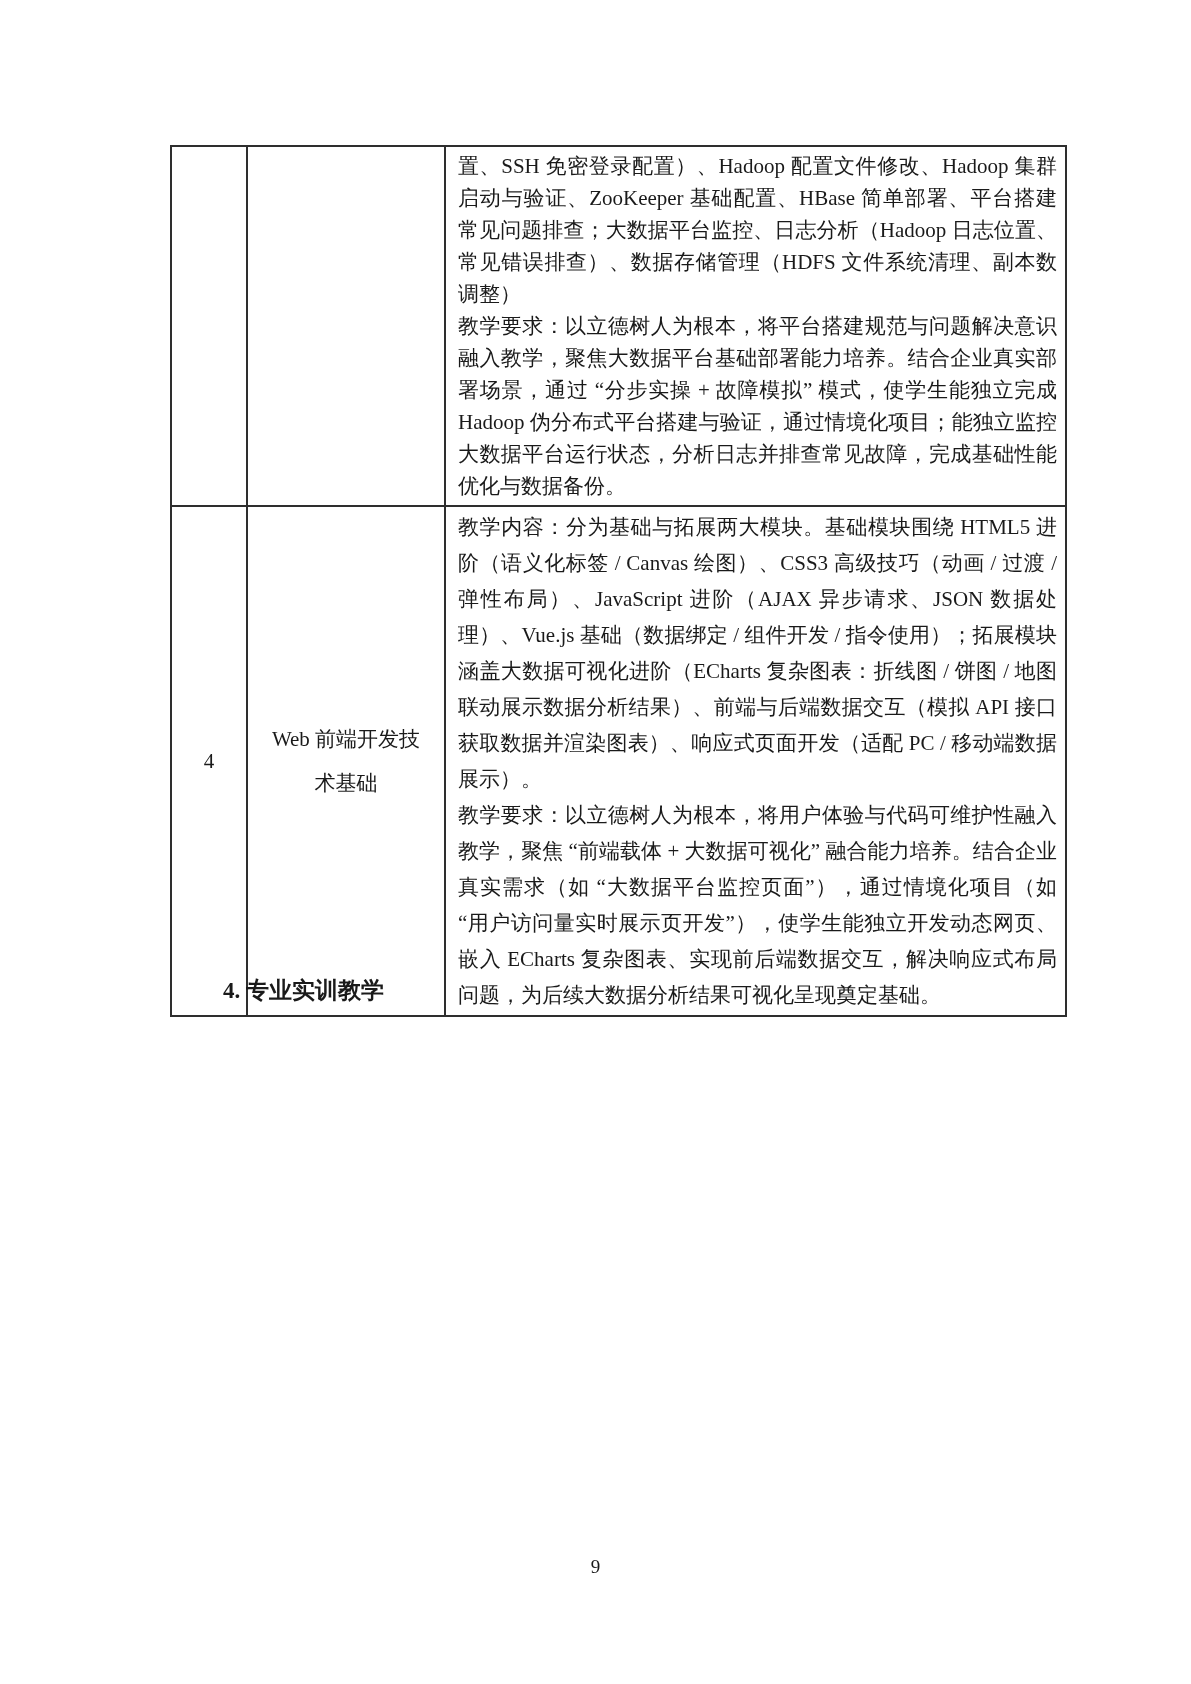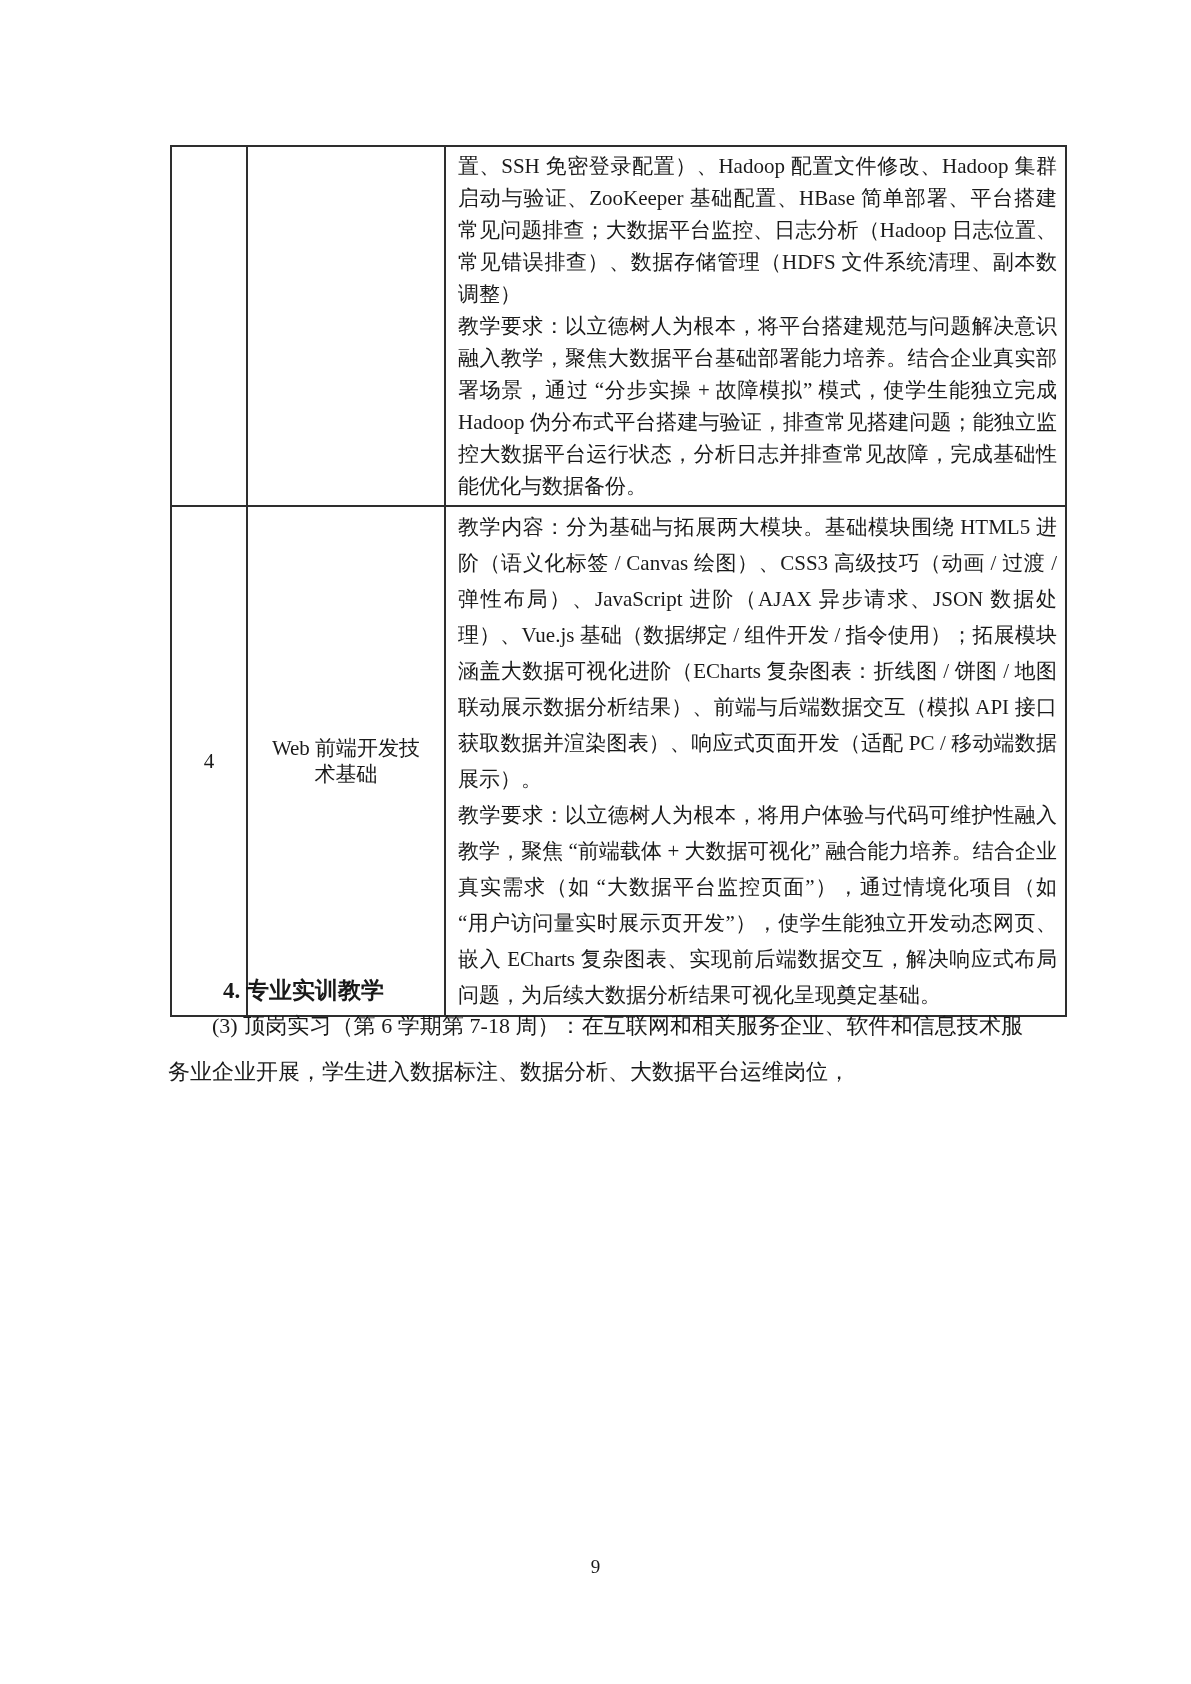--- a/index.html
+++ b/index.html
@@ -32,21 +32,21 @@
     vertical-align: middle;
     overflow: hidden;
   }
   td.c-num {
     width: 72px;
     text-align: center;
   }
   td.c-name {
     width: 168px;
     text-align: center;
-    line-height: 26px;
+    line-height: 44px;
     padding: 0 14px;
   }
   td.c-content {
     width: 599px;
     vertical-align: top;
     padding: 2px 8px 2px 12px;
   }
   td.c-content p {
     margin: 0;
     text-align: justify;
@@ -98,35 +98,34 @@
 
 <div class="page">
 
   <table class="course-table">
     <tbody>
       <tr class="row-cont">
         <td class="c-num"></td>
         <td class="c-name"></td>
         <td class="c-content">
           <p>置、SSH 免密登录配置）、Hadoop 配置文件修改、Hadoop 集群启动与验证、ZooKeeper 基础配置、HBase 简单部署、平台搭建常见问题排查；大数据平台监控、日志分析（Hadoop 日志位置、常见错误排查）、数据存储管理（HDFS 文件系统清理、副本数调整）</p>
-          <p>教学要求：以立德树人为根本，将平台搭建规范与问题解决意识融入教学，聚焦大数据平台基础部署能力培养。结合企业真实部署场景，通过 “分步实操 + 故障模拟” 模式，使学生能独立完成 Hadoop 伪分布式平台搭建与验证，排查常见搭建问题；能独立监控大数据平台运行状态，分析日志并排查常见故障，完成基础性能优化与数据备份。</p>
+          <p>教学要求：以立德树人为根本，将平台搭建规范与问题解决意识融入教学，聚焦大数据平台基础部署能力培养。结合企业真实部署场景，通过 “分步实操 + 故障模拟” 模式，使学生能独立完成 Hadoop 伪分布式平台搭建与验证，通过情境化项目；能独立监控大数据平台运行状态，分析日志并排查常见故障，完成基础性能优化与数据备份。</p>
         </td>
       </tr>
       <tr class="row-4">
         <td class="c-num">4</td>
         <td class="c-name">Web 前端开发技术基础</td>
         <td class="c-content">
           <p>教学内容：分为基础与拓展两大模块。基础模块围绕 HTML5 进阶（语义化标签 / Canvas 绘图）、CSS3 高级技巧（动画 / 过渡 / 弹性布局）、JavaScript 进阶（AJAX 异步请求、JSON 数据处理）、Vue.js 基础（数据绑定 / 组件开发 / 指令使用）；拓展模块涵盖大数据可视化进阶（ECharts 复杂图表：折线图 / 饼图 / 地图联动展示数据分析结果）、前端与后端数据交互（模拟 API 接口获取数据并渲染图表）、响应式页面开发（适配 PC / 移动端数据展示）。</p>
           <p>教学要求：以立德树人为根本，将用户体验与代码可维护性融入教学，聚焦 “前端载体 + 大数据可视化” 融合能力培养。结合企业真实需求（如 “大数据平台监控页面”），通过情境化项目（如 “用户访问量实时展示页开发”），使学生能独立开发动态网页、嵌入 ECharts 复杂图表、实现前后端数据交互，解决响应式布局问题，为后续大数据分析结果可视化呈现奠定基础。</p>
         </td>
       </tr>
     </tbody>
   </table>
 
   <h3 class="section-heading">4. 专业实训教学</h3>
 
   <div class="body-text">
-    <p>(3) 顶岗实习（第 6 学期第 7-18 周）：在互联网和相关服务企业、软件和信息技术服务业企业开展，学生进入数据标注、数据分析、大数据平台运维岗位，</p>
   </div>
 
   <div class="page-number">9</div>
 
 </div>
 
 </body></html>

